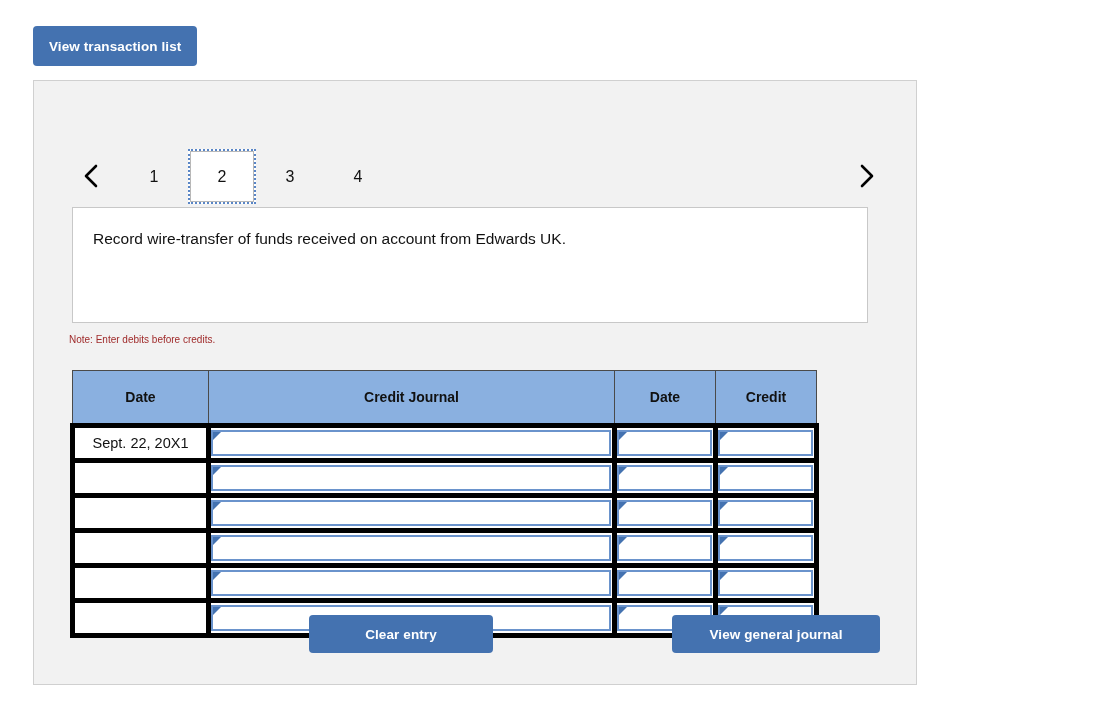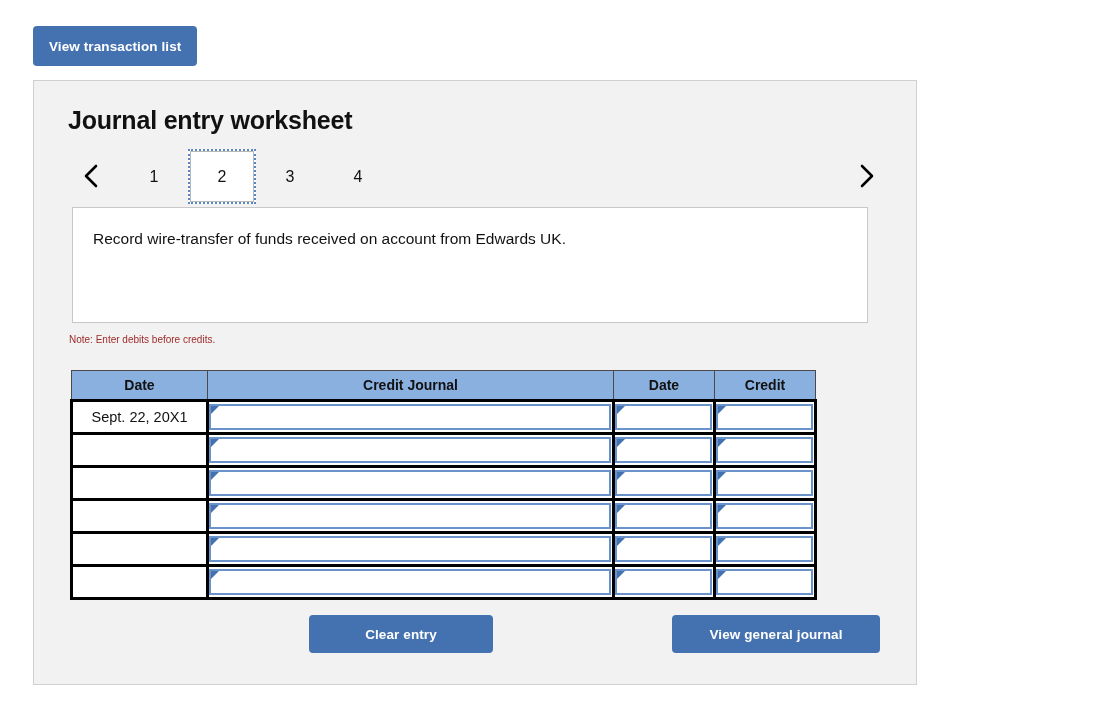--- a/index.html
+++ b/index.html
@@ -150,26 +150,26 @@
     border-collapse: collapse;
     table-layout: fixed;
   }
   .jtable th {
     background: #8ab0e0;
     border: 1px solid #4a4a4a;
     font-size: 14px;
     font-weight: bold;
     color: #111111;
     height: 28px;
-    padding: 0;
+    padding: 12px;
     text-align: center;
   }
   .jtable td {
     padding: 0;
-    border: 3px solid #000000;
+    border: 5px solid #000000;
     height: 30px;
     background: #ffffff;
     vertical-align: middle;
   }
   .col-date    { width: 136px; }
   .col-journal { width: 406px; }
   .col-debit   { width: 101px; }
   .col-credit  { width: 101px; }
 
   .date-cell {
@@ -225,21 +225,20 @@
 </style>
 </head>
 <body>
 
 <div class="top-btn-wrap">
   <button class="btn">View transaction list</button>
 </div>
 
 <div class="panel">
 
-  <div class="panel-title">Journal entry worksheet</div>
 
   <div class="tabstrip">
 
     <div class="chev chev-left">
       <span>
         <svg width="20" height="28" viewBox="0 0 20 28" aria-hidden="true">
           <polyline points="15,4 5,14 15,24" fill="none" stroke="#000000" stroke-width="2.6" stroke-linecap="round" stroke-linejoin="round"></polyline>
         </svg>
       </span>
     </div>

